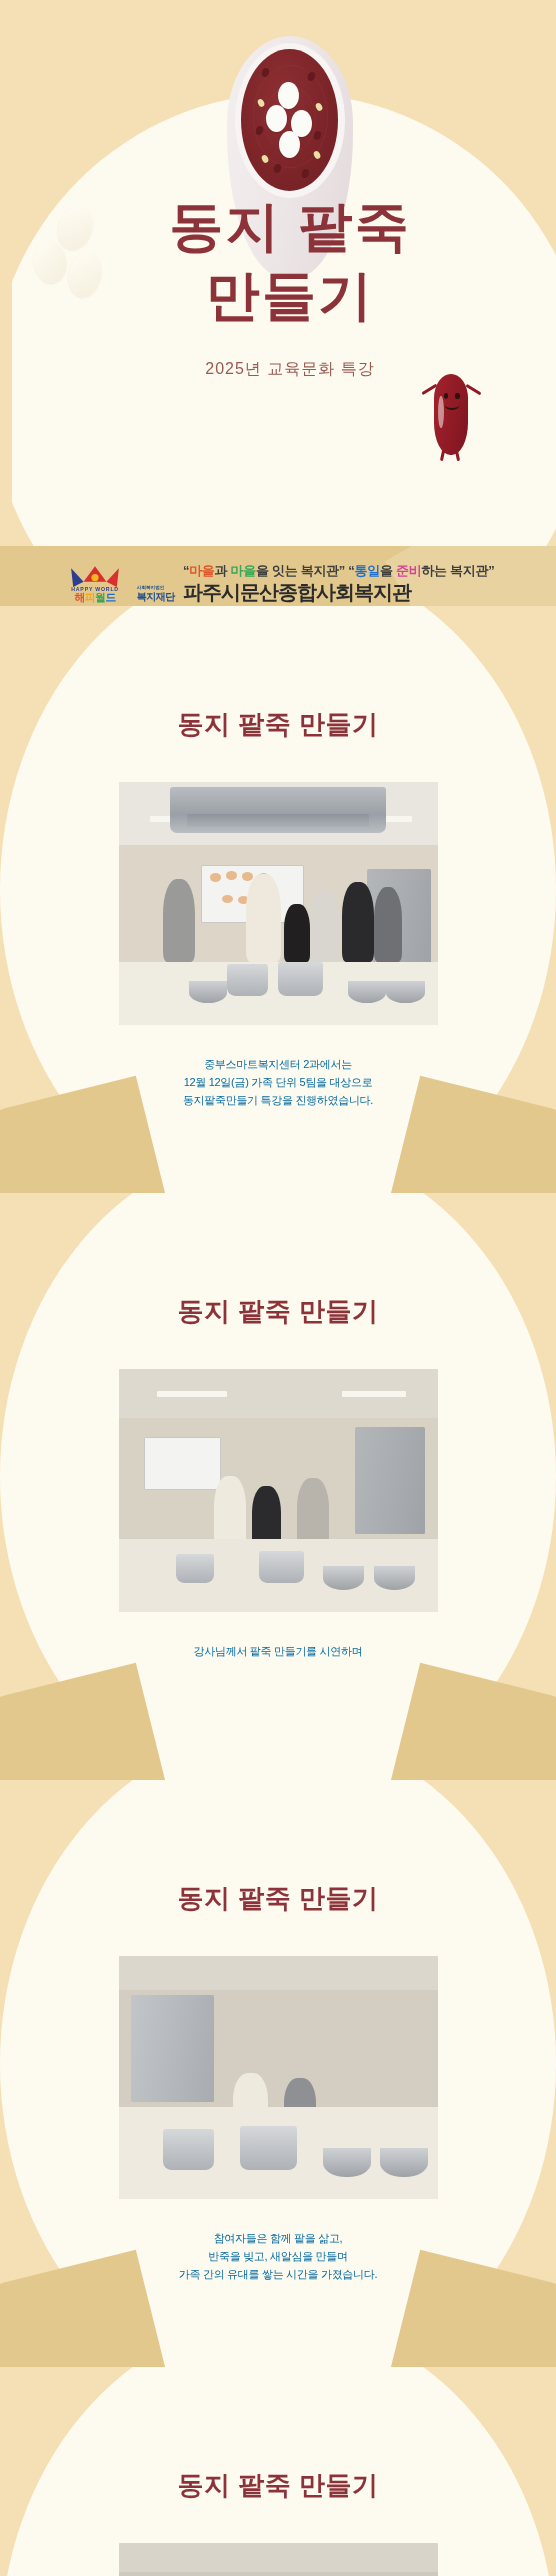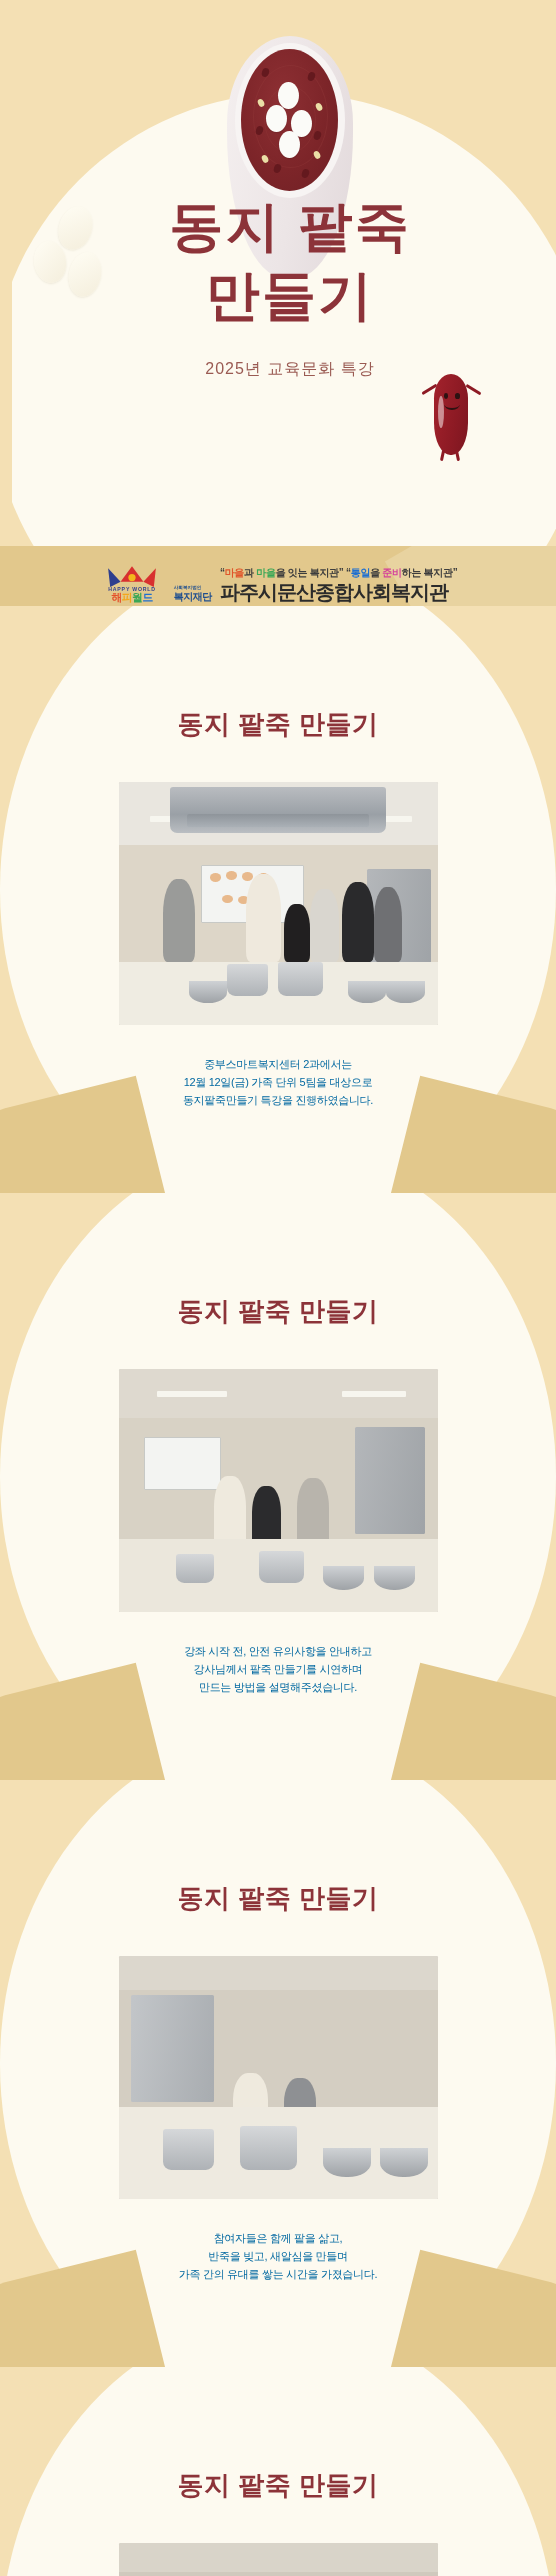--- a/index.html
+++ b/index.html
@@ -196,21 +196,21 @@
   .hw-kr{
     font-size:10.8px; font-weight:700; line-height:1;
     margin-top:0.5px; letter-spacing:-0.5px;
   }
   .hw-kr .c1{color:#e4502a}.hw-kr .c2{color:#f3a61c}.hw-kr .c3{color:#3aa757}.hw-kr .c4{color:#1f6fd0}
   .corp-wrap{ text-align:left; padding-bottom:1px; }
   .corp-small{ font-size:4.6px; color:#1f4f8f; font-weight:700; line-height:1; }
   .corp-main{ font-size:10px; font-weight:700; color:#1f4f8f; line-height:1.1; letter-spacing:-0.5px; }
   .org-right{ padding-bottom:1px; }
   .org-slogan{
-    font-size:10px; color:#3d3d3d; font-weight:700; letter-spacing:-0.3px;
+    font-size:13px; color:#3d3d3d; font-weight:700; letter-spacing:-0.3px;
     margin-bottom:1.5px; white-space:nowrap;
   }
   .org-slogan .m1{color:#e0562b}.org-slogan .m2{color:#3aa757}
   .org-slogan .m3{color:#1f6fd0}.org-slogan .m4{color:#d4429a}
   .org-name{
     font-size:20px; font-weight:700; color:#2b2b2b;
     letter-spacing:-1px; line-height:1; white-space:nowrap;
   }
 
   
@@ -433,23 +433,21 @@
           <div class="sc-person" style="left:56%;width:10%;height:29%;background:#b8b4ac;"></div>
           <div class="sc-counter" style="height:30%;background:#ebe7dc;"></div>
           <div class="sc-pot" style="left:18%;width:12%;height:12%;"></div>
           <div class="sc-pot" style="left:44%;width:14%;height:13%;"></div>
           <div class="sc-bowl" style="left:64%;width:13%;height:10%;"></div>
           <div class="sc-bowl" style="left:80%;width:13%;height:10%;"></div>
         </div>
       </div>
     </div>
     <div class="caption">
-      <div>강좌 시작 전, 안전 유의사항을 안내하고</div>
       <div>강사님께서 팥죽 만들기를 시연하며</div>
-      <div>만드는 방법을 설명해주셨습니다.</div>
     </div>
   </div>
 </div>
 
 <div class="panel section">
   <div class="oval"></div>
   <div class="wedge" style="left:-62px;bottom:-31px;width:216px;height:124px;transform:rotate(-14deg);border-radius:40% 0 0 0;"></div>
   <div class="wedge" style="right:-62px;bottom:-31px;width:216px;height:124px;transform:rotate(14deg);border-radius:0 40% 0 0;"></div>
   <div class="panel-inner">
     <div class="sec-head">동지 팥죽 만들기</div>

